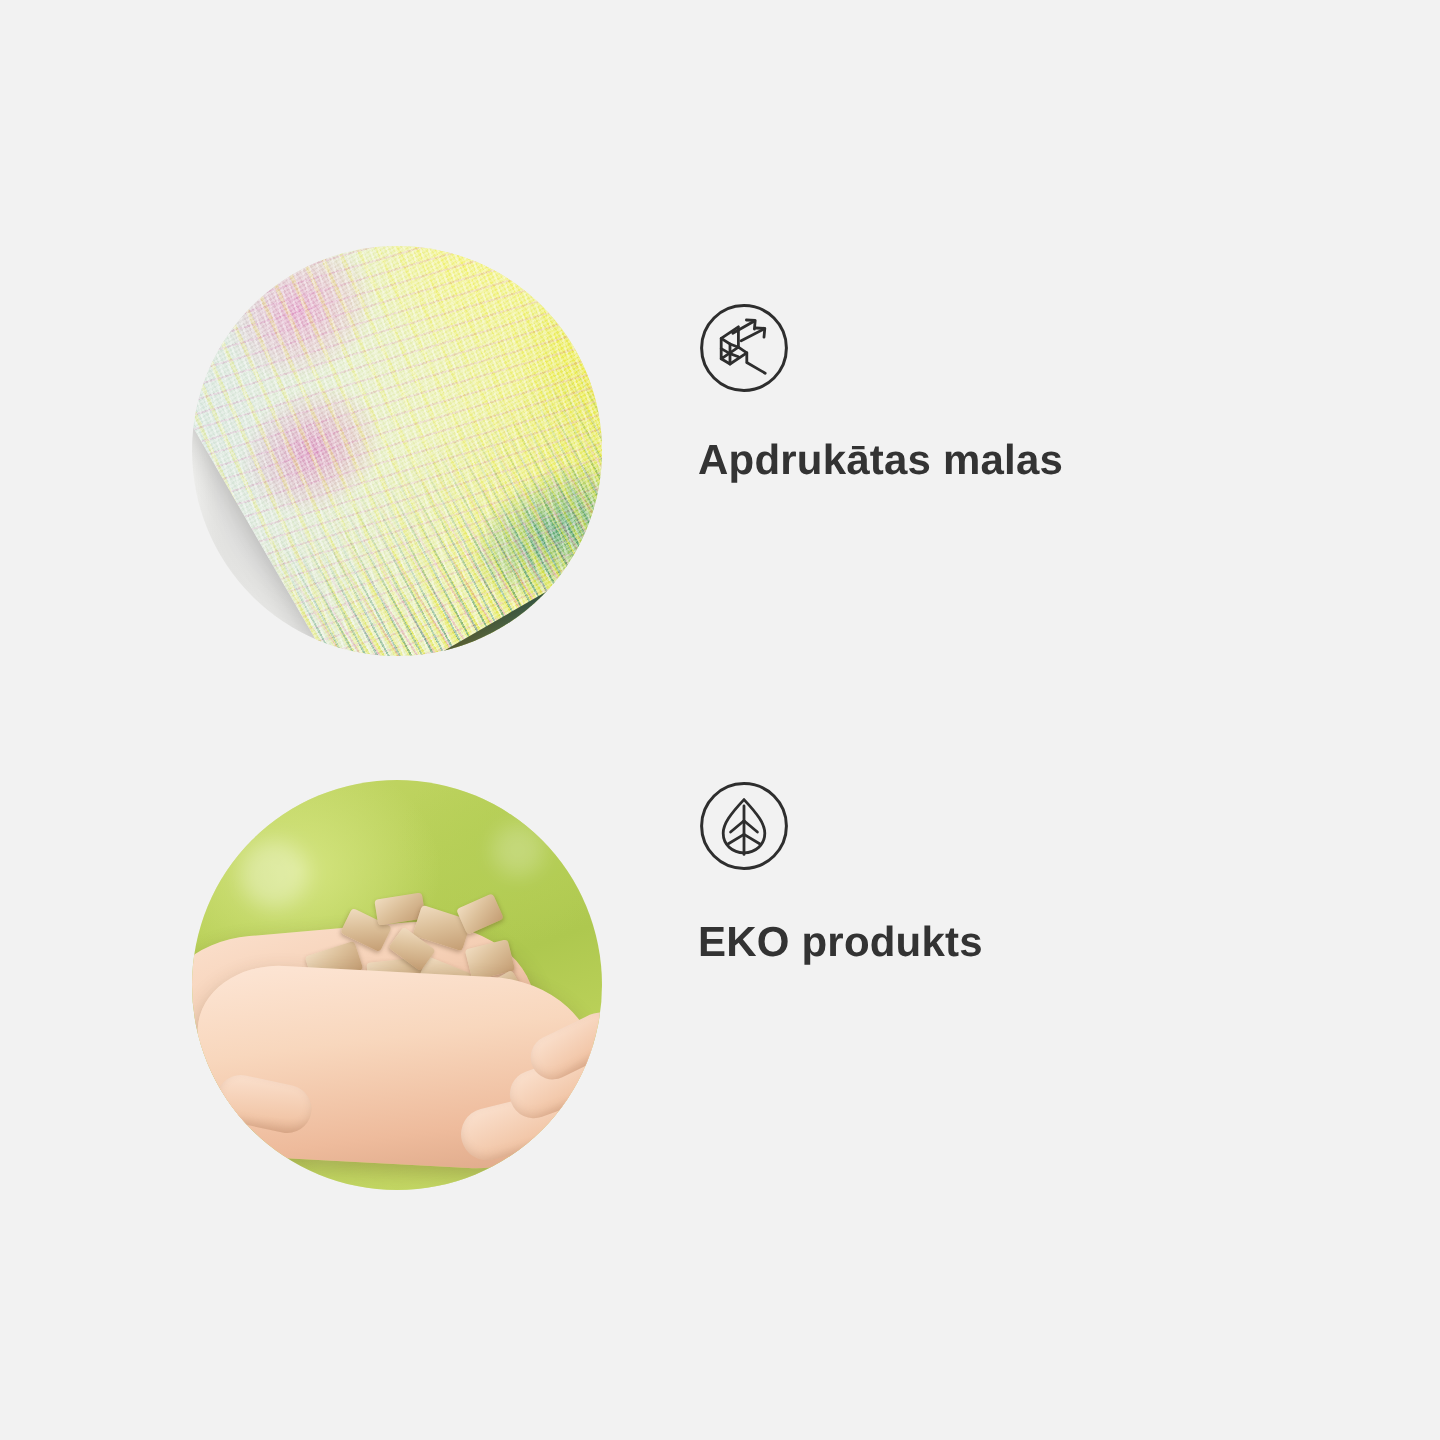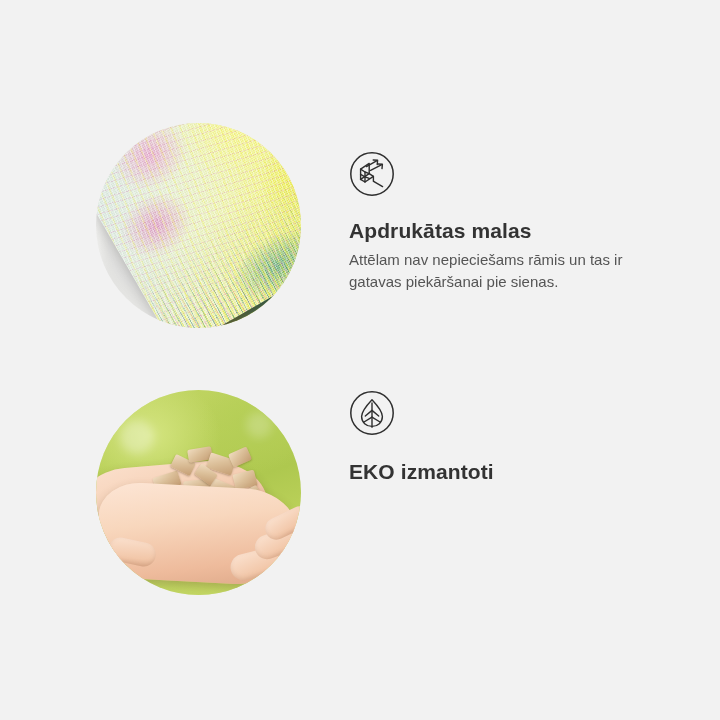--- a/index.html
+++ b/index.html
@@ -245,21 +245,20 @@
           <path d="M20.2 22.6 L24.4 25.4 L24.4 30.2"></path>
           <path d="M17.4 15.6 L28.0 9.6"></path>
           <path d="M24.2 9.0 L28.6 9.2 L28.2 13.6"></path>
           <path d="M21.6 19.4 L32.8 13.6"></path>
           <path d="M29.0 13.0 L33.4 13.2 L33.0 17.6"></path>
           <path d="M24.6 30.4 L33.6 35.6"></path>
         </g>
       </svg>
     </div>
     <h2 class="feature-title">Apdrukātas malas</h2>
-    <p class="feature-desc">Attēlam nav nepieciešams rāmis un tas ir gatavas piekāršanai pie sienas.</p>
   </div>
 </div>
 
 <div class="feature-block" id="feature-block-2">
 
   <div class="photo-circle">
     <div class="eco-photo">
       <span class="bokeh b1"></span>
       <span class="bokeh b2"></span>
       <span class="bokeh b3"></span>
@@ -298,15 +297,15 @@
         <g fill="none" stroke="#2e2e2e" stroke-width="1.4" stroke-linejoin="round" stroke-linecap="round">
           <path d="M23 9.8 C29.8 17.0 33.4 22.0 33.4 26.6 C33.4 32.4 28.7 36.4 23 36.4 C17.3 36.4 12.6 32.4 12.6 26.6 C12.6 22.0 16.2 17.0 23 9.8 Z"></path>
           <path d="M23 13.0 L23 37.2"></path>
           <path d="M23 20.4 L16.3 26.0"></path>
           <path d="M23 20.4 L29.7 26.0"></path>
           <path d="M23 27.2 L15.0 32.0"></path>
           <path d="M23 27.2 L31.0 32.0"></path>
         </g>
       </svg>
     </div>
-    <h2 class="feature-title">EKO izmantoti</h2>
+    <h2 class="feature-title">EKO produkts</h2>
   </div>
 </div>
 
 </body></html>

